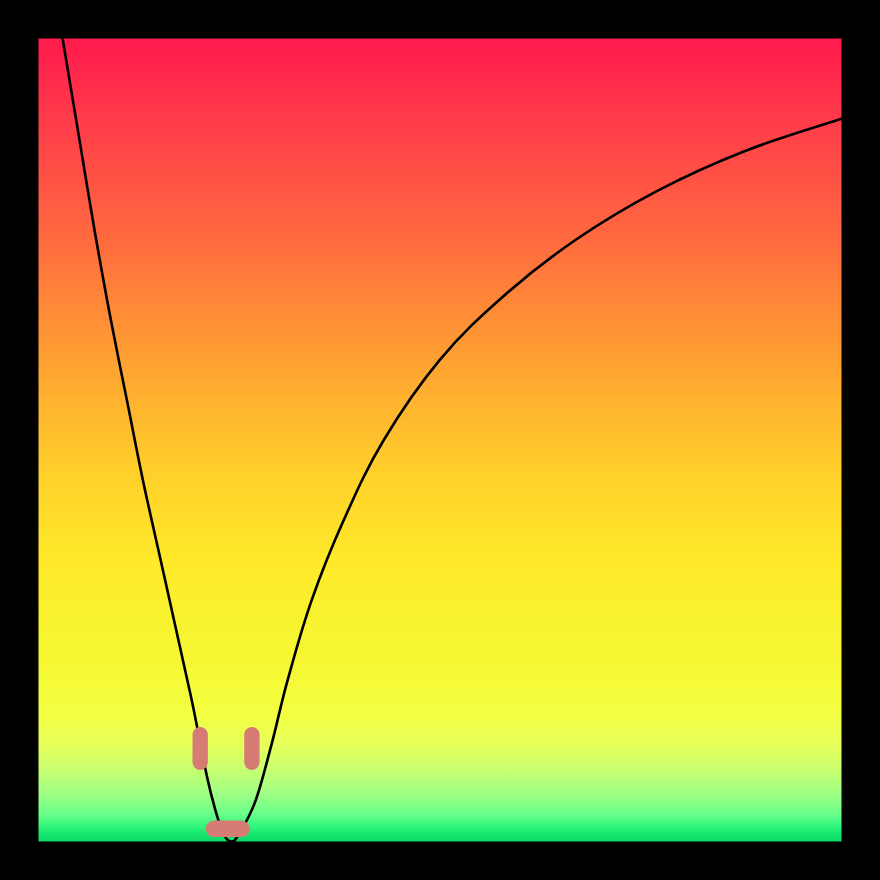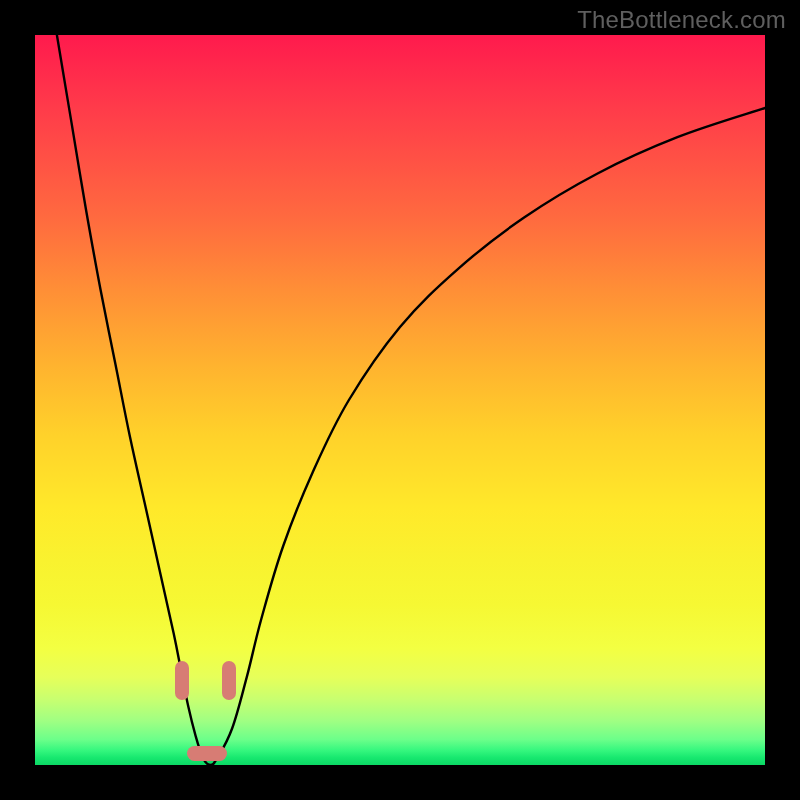--- a/index.html
+++ b/index.html
@@ -67,21 +67,20 @@
     position: absolute;
     background: #d77c74;
     border-radius: 999px;
   }
 </style>
 </head>
 <body>
 
 <div class="frame">
 
-  <div class="watermark">TheBottleneck.com</div>
 
   <div class="plot">
 
     <svg class="curve" viewBox="0 0 730 730" preserveAspectRatio="none">
       <path id="curve-path" d="M 21.9 0.0 C 24.5 15.8, 31.2 56.1, 36.5 87.6 C 41.8 119.1, 45.8 145.0, 51.1 175.2 C 56.4 205.4, 60.4 227.9, 65.7 255.5 C 71.0 283.1, 75.0 302.2, 80.3 328.5 C 85.6 354.8, 89.6 376.5, 94.9 401.5 C 100.2 426.5, 104.2 443.5, 109.5 467.2 C 114.8 490.9, 118.8 509.2, 124.1 532.9 C 129.4 556.6, 134.8 580.2, 138.7 598.6 C 142.6 617.0, 143.4 622.0, 146.0 635.1 C 148.6 648.2, 150.7 659.8, 153.3 671.6 C 155.9 683.4, 158.0 691.6, 160.6 700.8 C 163.2 710.0, 165.3 717.4, 167.9 722.7 C 170.5 728.0, 172.6 730.0, 175.2 730.0 C 177.8 730.0, 178.6 729.3, 182.5 722.7 C 186.4 716.1, 191.8 708.0, 197.1 693.5 C 202.4 679.0, 206.4 662.1, 211.7 642.4 C 217.0 622.7, 219.7 607.7, 226.3 584.0 C 232.9 560.3, 239.0 537.3, 248.2 511.0 C 257.4 484.7, 265.6 464.3, 277.4 438.0 C 289.2 411.7, 298.1 391.3, 313.9 365.0 C 329.7 338.7, 345.3 315.7, 365.0 292.0 C 384.7 268.3, 401.1 253.3, 423.4 233.6 C 445.7 213.9, 464.1 199.6, 489.1 182.5 C 514.1 165.4, 534.5 153.2, 562.1 138.7 C 589.7 124.2, 612.2 114.0, 642.4 102.2 C 672.6 90.4, 714.2 78.3, 730.0 73.0" fill="none" stroke="#000000" stroke-width="2.4" stroke-linecap="round" stroke-linejoin="round"></path>
     </svg>
 
     <div class="marker" style="left:140px; top:626px; width:14px; height:39px;"></div>
     <div class="marker" style="left:187px; top:626px; width:14px; height:39px;"></div>
     <div class="marker" style="left:152px; top:711px; width:40px; height:15px;"></div>

